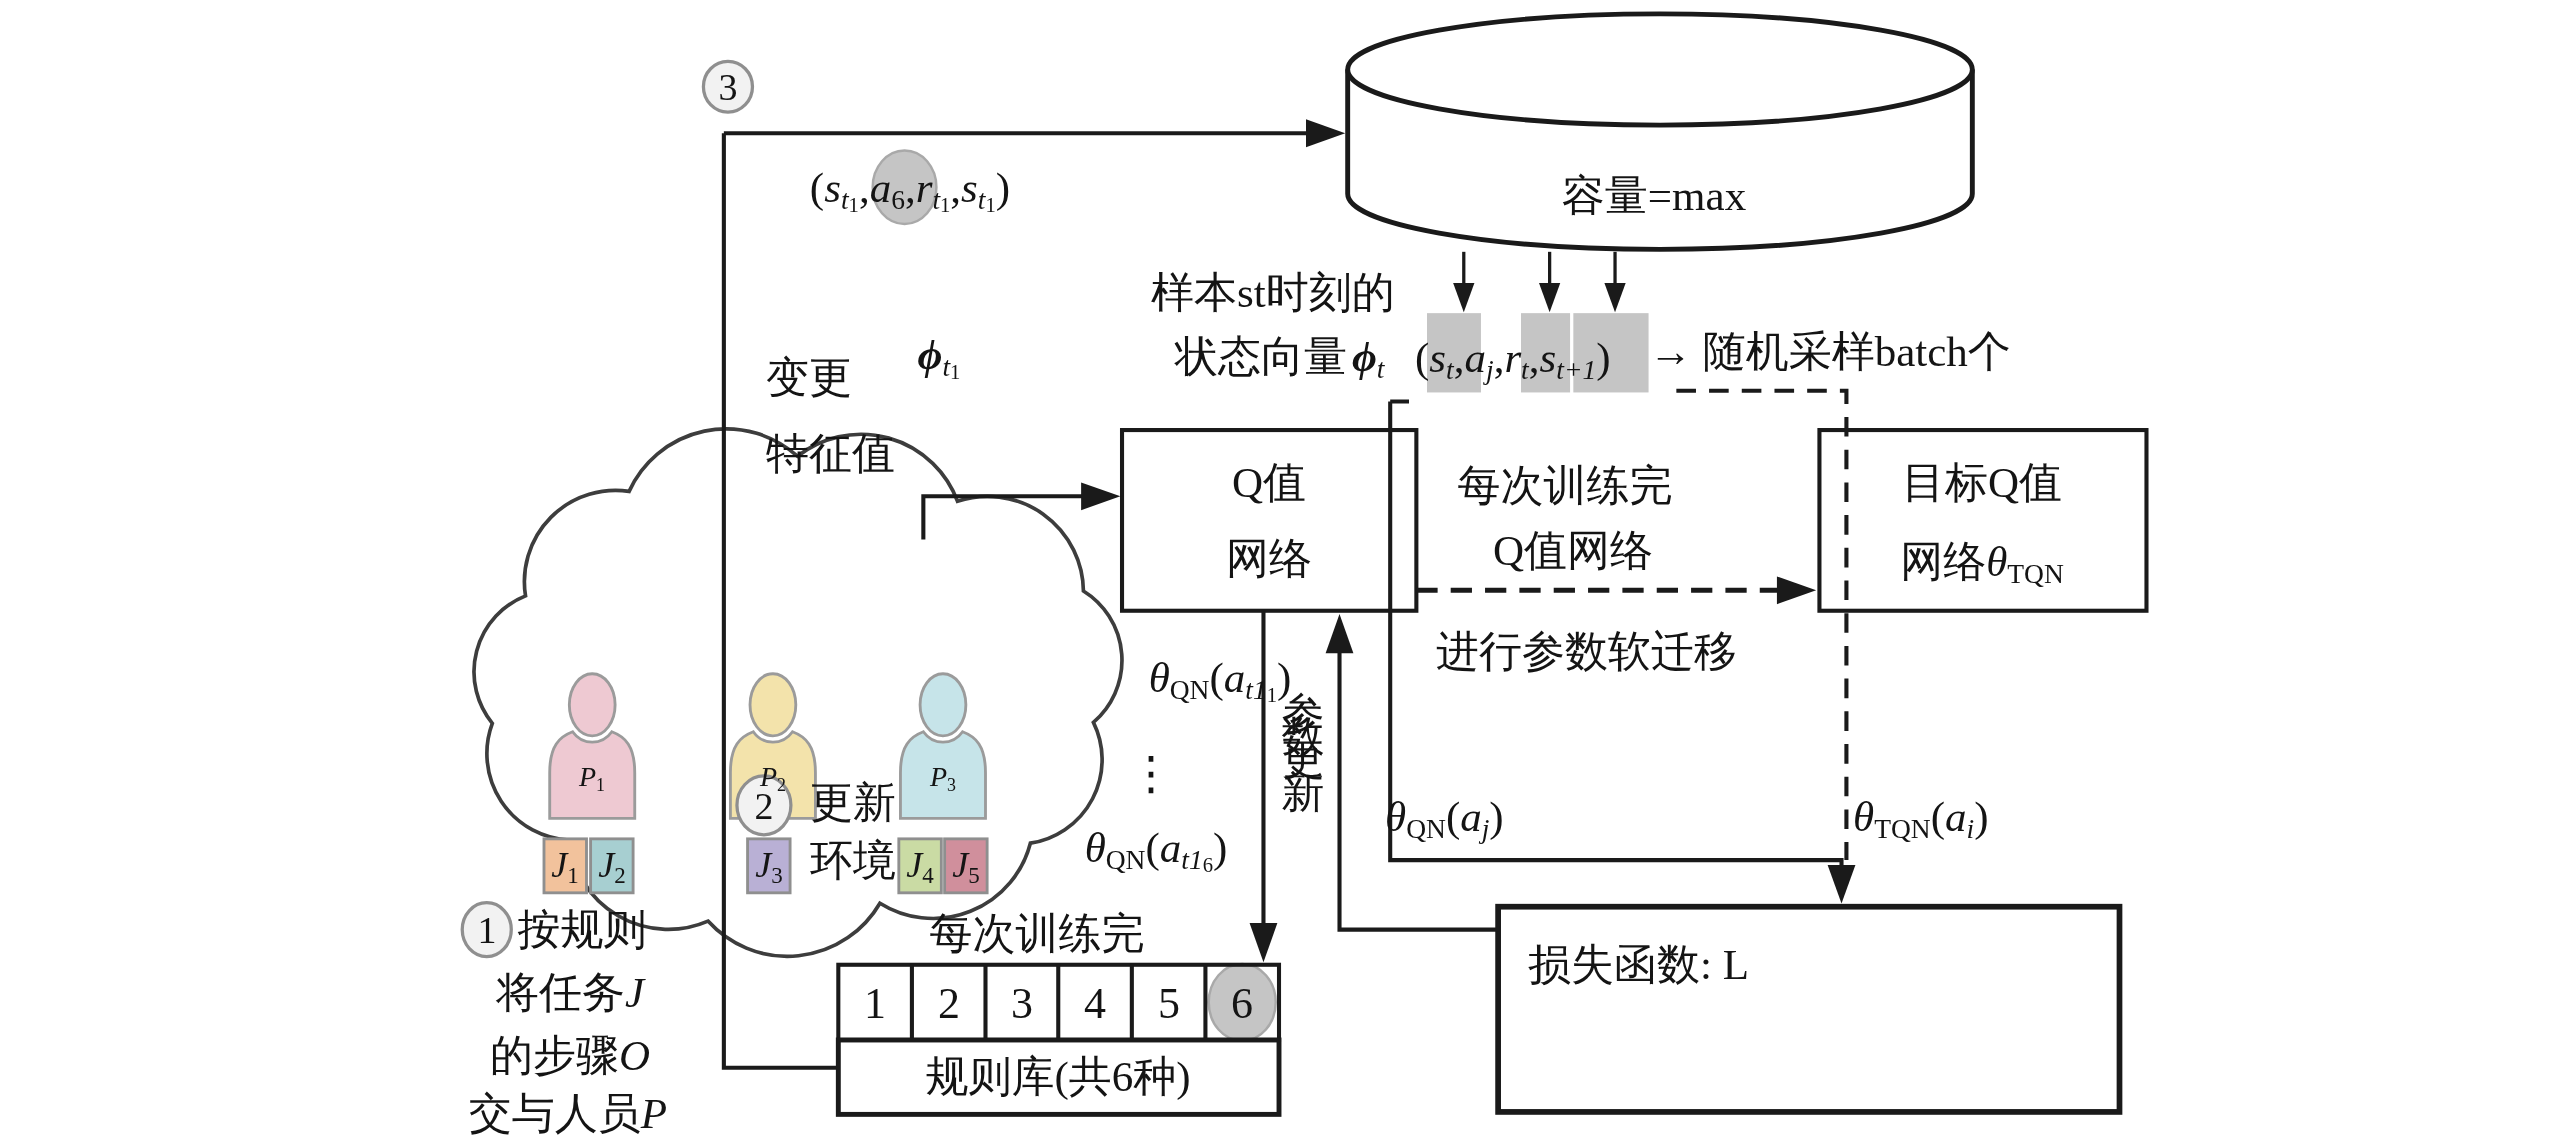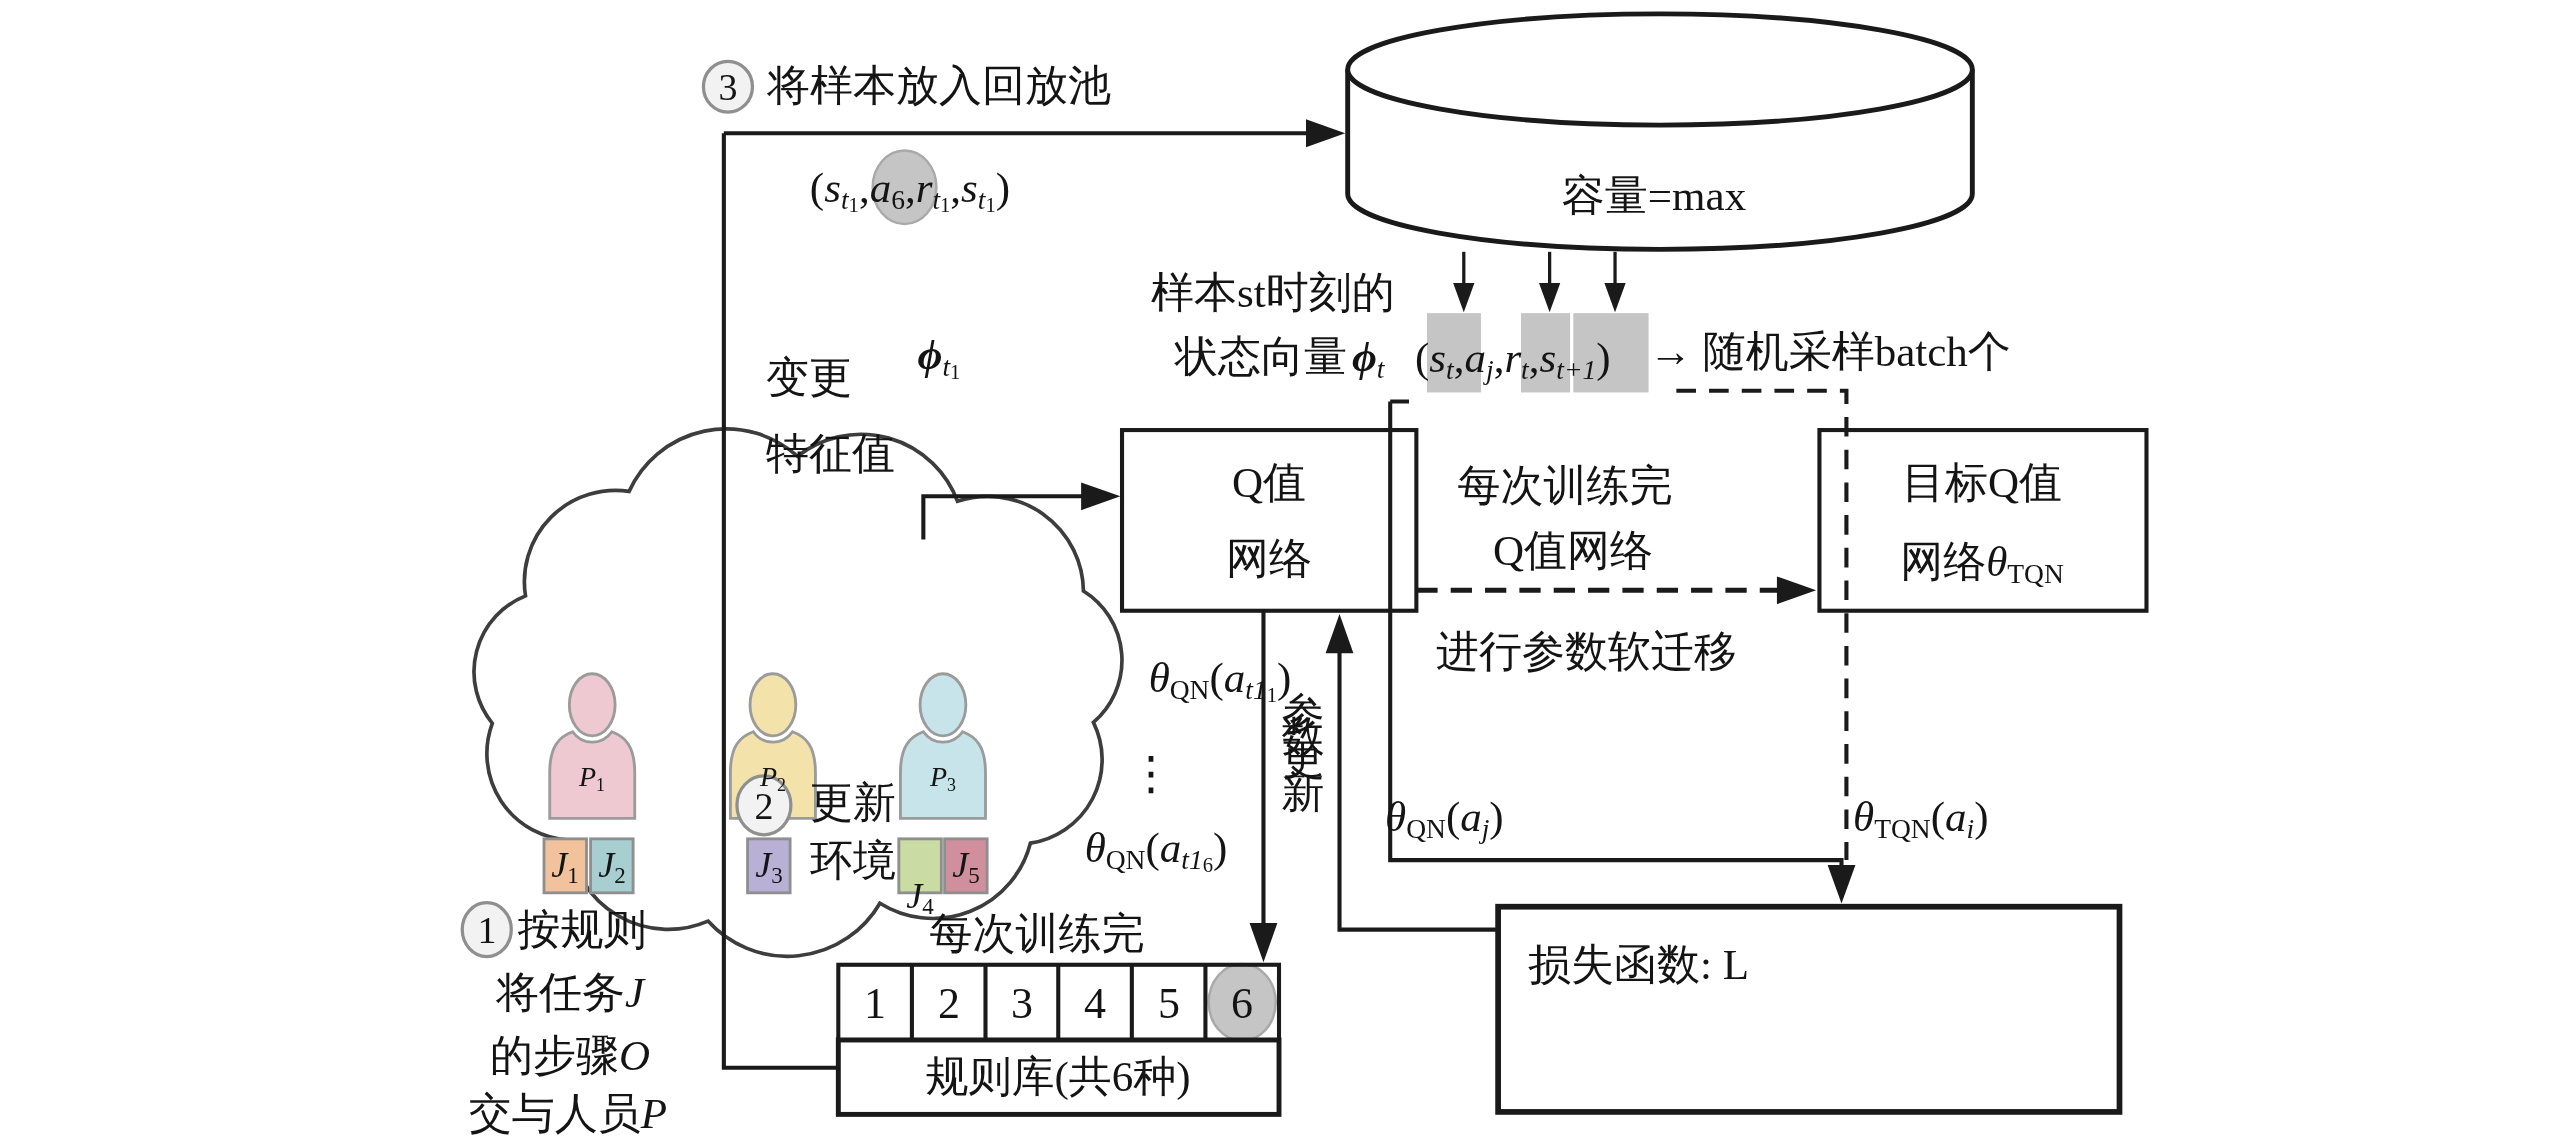--- a/index.html
+++ b/index.html
@@ -99,21 +99,20 @@
     <polygon points="1638,751 1621,799 1655,799"></polygon>
     <polygon points="2252,1105 2235,1058 2269,1058"></polygon>
     <polygon points="2221,722 2173,705 2173,739"></polygon>
     <polygon points="1790,382 1777,346 1803,346"></polygon>
     <polygon points="1895,382 1882,346 1908,346"></polygon>
     <polygon points="1975,382 1962,346 1988,346"></polygon>
   </g>
 </svg>
 
 <div class="t c num" style="left:728px;top:87px;">3</div>
-<div class="t l" style="left:767px;top:86px;">将样本放入回放池</div>
 <div class="t c" style="left:910px;top:187px;"><span class="m d0 r">(</span><span class="m d0 i">s</span><span class="m d1 i">t</span><span class="m d2 r">1</span><span class="m d0 r">, </span><span class="m d0 i">a</span><span class="m d1 r">6</span><span class="m d0 r">, </span><span class="m d0 i">r</span><span class="m d1 i">t</span><span class="m d2 r">1</span><span class="m d0 r">, </span><span class="m d0 i">s</span><span class="m d1 i">t</span><span class="m d2 r">1</span><span class="m d0 r">)</span></div>
 
 <div class="t c" style="left:1654px;top:196px;">容量=max</div>
 
 <div class="t l" style="left:1151px;top:293px;">样本st时刻的</div>
 <div class="t l" style="left:1175px;top:357px;"><span>状态向量</span><span class="mwrap" style="margin-left:4.9px;"><span class="m d0 bi">ϕ</span><span class="m d1 i">t</span></span></div>
 <div class="t l" style="left:1415px;top:357px;"><span class="m d0 r">(</span><span class="m d0 i">s</span><span class="m d1 i">t</span><span class="m d0 r">, </span><span class="m d0 i">a</span><span class="m d1 i">j</span><span class="m d0 r">, </span><span class="m d0 i">r</span><span class="m d1 i">t</span><span class="m d0 r">, </span><span class="m d0 i">s</span><span class="m d1 i">t+1</span><span class="m d0 r">)</span></div>
 <div class="t l" style="left:1649px;top:352px;">→ 随机采样batch个</div>
 
 <div class="t l" style="left:766px;top:378px;">变更</div>
@@ -159,17 +158,17 @@
 <div class="t c" style="left:1058px;top:1077px;">规则库(共6种)</div>
 
 <div class="t l" style="left:1528px;top:965px;">损失函数: L</div>
 
 <div class="t c plabel" style="left:592px;top:777px;"><span class="m d0 i">P</span><span class="m d1 r">1</span></div>
 <div class="t c plabel" style="left:773px;top:777px;"><span class="m d0 i">P</span><span class="m d1 r">2</span></div>
 <div class="t c plabel" style="left:943px;top:777px;"><span class="m d0 i">P</span><span class="m d1 r">3</span></div>
 <div class="t c jlabel" style="left:565px;top:865px;"><span class="m d0 i">J</span><span class="m d1 r">1</span></div>
 <div class="t c jlabel" style="left:612px;top:865px;"><span class="m d0 i">J</span><span class="m d1 r">2</span></div>
 <div class="t c jlabel" style="left:769px;top:865px;"><span class="m d0 i">J</span><span class="m d1 r">3</span></div>
-<div class="t c jlabel" style="left:920px;top:896px;"><span class="m d0 i">J</span><span class="m d1 r">4</span></div>
+<div class="t c jlabel" style="left:920px;top:865px;"><span class="m d0 i">J</span><span class="m d1 r">4</span></div>
 <div class="t c jlabel" style="left:966px;top:865px;"><span class="m d0 i">J</span><span class="m d1 r">5</span></div>
 
 </div>
 
 
 </body></html>

